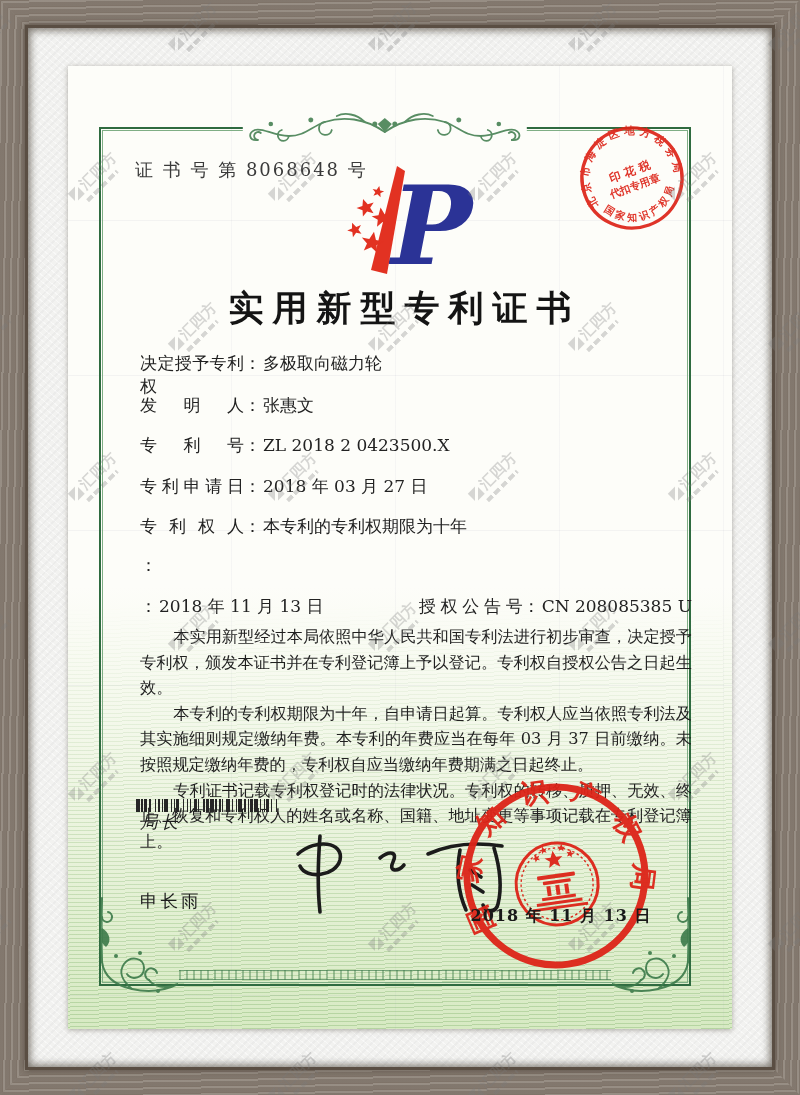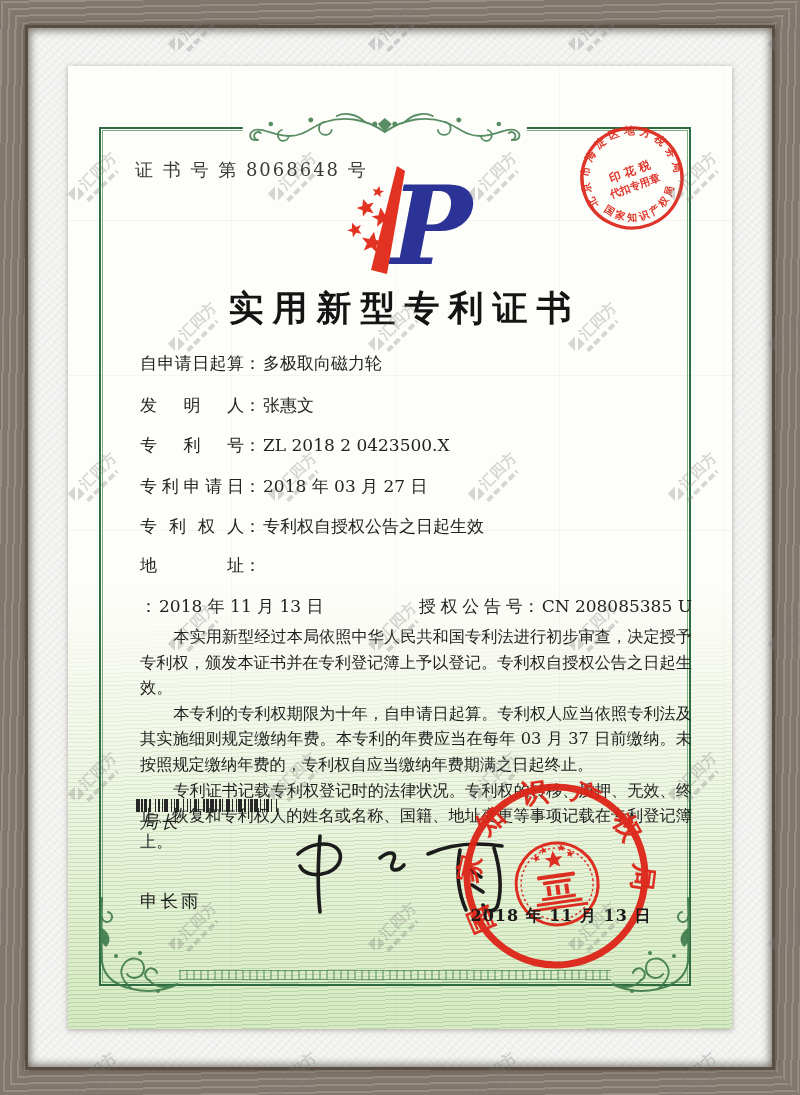--- a/index.html
+++ b/index.html
@@ -154,21 +154,21 @@
         <use href="#star" transform="translate(53,26) scale(0.62) rotate(12)"></use>
         <use href="#star" transform="translate(57,52) scale(1.05) rotate(-8)"></use>
         <use href="#star" transform="translate(30,64) scale(0.78) rotate(-22)"></use>
         <use href="#star" transform="translate(47,77) scale(1.15) rotate(10)"></use>
       </g>
     </svg>
 
     <div class="cert-title">实用新型专利证书</div>
 
     <div class="frow" style="top:286px">
-      <span class="flabel">自申请日起算</span>
+      <span class="flabel">决定授予专利权</span>
         <span>：</span>
         <span class="fvalue">多极取向磁力轮</span>
     </div>
     <div class="frow" style="top:328px">
       <span class="flabel">发明人</span>
         <span>：</span>
         <span class="fvalue">张惠文</span>
     </div>
     <div class="frow" style="top:368px">
       <span class="flabel">专利号</span>
@@ -176,24 +176,23 @@
         <span class="fvalue">ZL 2018 2 0423500.X</span>
     </div>
     <div class="frow" style="top:409px">
       <span class="flabel">专利申请日</span>
         <span>：</span>
         <span class="fvalue">2018 年 03 月 27 日</span>
     </div>
     <div class="frow" style="top:449px">
       <span class="flabel">专利权人</span>
         <span>：</span>
-        <span class="fvalue">专利权自授权公告之日起生效</span>
+        <span class="fvalue">本专利的专利权期限为十年</span>
     </div>
     <div class="frow" style="top:488px">
-      <span class="flabel">地址</span>
         <span>：</span>
     </div>
     <div class="frow grant-row" style="top:529px">
       <span class="grant-cell">
           <span>：</span>
           <span class="fvalue">2018 年 11 月 13 日</span>
       </span>
       <span class="grant-cell">
         <span class="flabel">授权公告号</span>
           <span>：</span>

